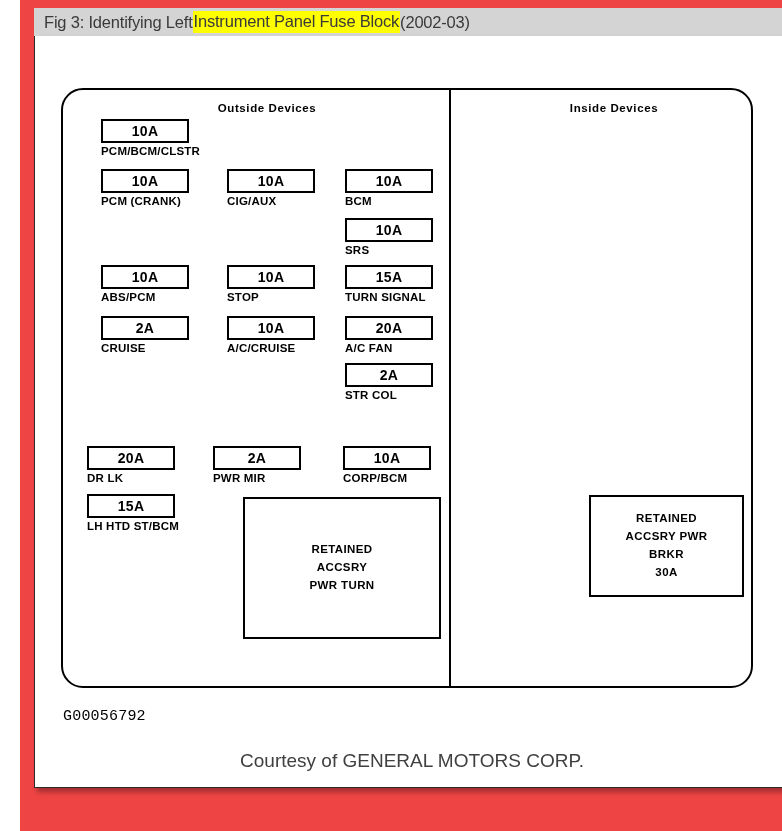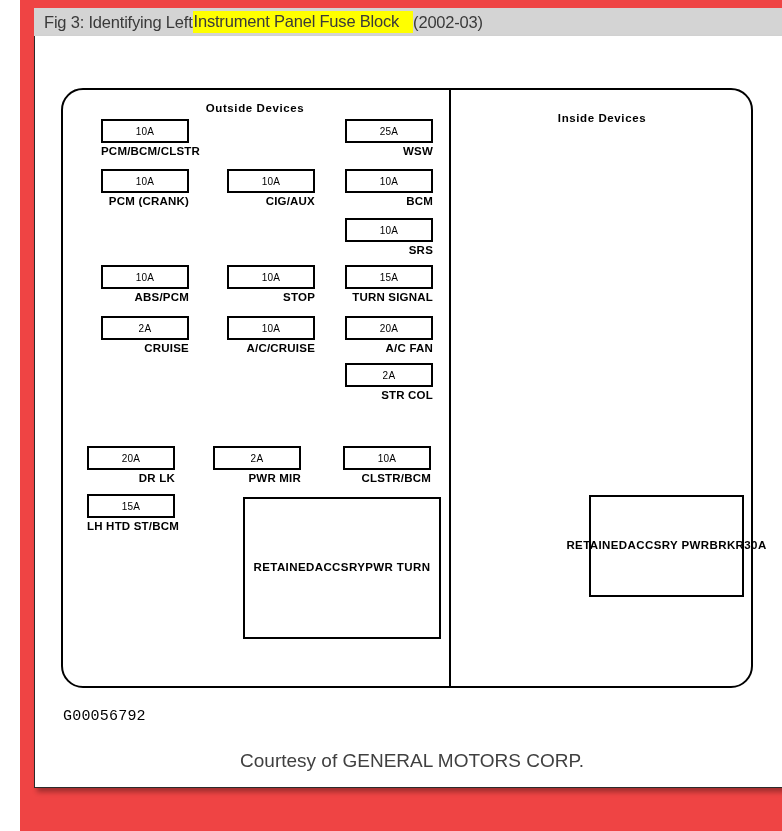--- a/index.html
+++ b/index.html
@@ -40,21 +40,21 @@
   }
   .title-text {
     font-family: "Liberation Sans", sans-serif;
     font-size: 16.5px;
     color: #3a3a3a;
     letter-spacing: -0.2px;
   }
   .title-hl {
     background: #ffff00;
     color: #3a3a3a;
-    padding: 1px 14px 2px 1px;
+    padding: 1px 1px 2px 1px;
   }
 
   
   #sheet {
     position: absolute;
     left: 14px;
     top: 36px;
     width: 754px;
     height: 752px;
     background: #ffffff;
@@ -98,61 +98,62 @@
 
   .section-title {
     position: absolute;
     font-family: "Liberation Sans", sans-serif;
     font-size: 11.5px;
     font-weight: bold;
     color: #000000;
     letter-spacing: 0.6px;
     white-space: nowrap;
     text-align: center;
+    padding-left: 12px;
   }
 
   
   .fuse {
     position: absolute;
     width: 88px;
   }
   .fuse .box {
     width: 88px;
     height: 24px;
     border: 2px solid #000000;
     box-sizing: border-box;
     background: #ffffff;
     display: flex;
     align-items: center;
     justify-content: center;
     font-family: "Liberation Sans", sans-serif;
-    font-size: 10px;
-    font-weight: normal;
+    font-size: 14px;
+    font-weight: bold;
     color: #000000;
     letter-spacing: 0.3px;
   }
   .fuse .cap {
     margin-top: 2px;
-    text-align: right;
+    text-align: left;
     font-family: "Liberation Sans", sans-serif;
     font-size: 11.5px;
     font-weight: bold;
     color: #000000;
     letter-spacing: 0.2px;
     white-space: nowrap;
   }
 
   
   .relay {
     position: absolute;
     border: 2.5px solid #000000;
     box-sizing: border-box;
     background: #ffffff;
     display: flex;
-    flex-direction: row;
+    flex-direction: column;
     align-items: center;
     justify-content: center;
     font-family: "Liberation Sans", sans-serif;
     font-size: 11.5px;
     font-weight: bold;
     color: #000000;
     letter-spacing: 0.4px;
     line-height: 1.55;
     text-align: center;
   }
@@ -195,21 +196,21 @@
   </div>
 
   <div id="sheet">
 
     <div id="diagram">
 
       <div id="housing"></div>
       <div id="divider"></div>
 
       <div class="section-title" style="left:26px; top:66px; width:388px;">Outside  Devices</div>
-      <div class="section-title" style="left:416px; top:76px; width:302px;">Inside  Devices</div>
+      <div class="section-title" style="left:416px; top:66px; width:302px;">Inside  Devices</div>
 
       <div class="fuse" style="left:66px; top:83px;">
         <div class="box">10A</div>
         <div class="cap">PCM/BCM/CLSTR</div>
       </div>
       <div class="fuse" style="left:66px; top:133px;">
         <div class="box">10A</div>
         <div class="cap">PCM (CRANK)</div>
       </div>
       <div class="fuse" style="left:66px; top:229px;">
@@ -227,24 +228,20 @@
       </div>
       <div class="fuse" style="left:192px; top:229px;">
         <div class="box">10A</div>
         <div class="cap">STOP</div>
       </div>
       <div class="fuse" style="left:192px; top:280px;">
         <div class="box">10A</div>
         <div class="cap">A/C/CRUISE</div>
       </div>
 
-      <div class="fuse" style="left:310px; top:83px;">
-        <div class="box">25A</div>
-        <div class="cap">WSW</div>
-      </div>
       <div class="fuse" style="left:310px; top:133px;">
         <div class="box">10A</div>
         <div class="cap">BCM</div>
       </div>
       <div class="fuse" style="left:310px; top:182px;">
         <div class="box">10A</div>
         <div class="cap">SRS</div>
       </div>
       <div class="fuse" style="left:310px; top:229px;">
         <div class="box">15A</div>
@@ -266,21 +263,21 @@
       <div class="fuse" style="left:52px; top:458px;">
         <div class="box">15A</div>
         <div class="cap">LH HTD ST/BCM</div>
       </div>
       <div class="fuse" style="left:178px; top:410px;">
         <div class="box">2A</div>
         <div class="cap">PWR MIR</div>
       </div>
       <div class="fuse" style="left:308px; top:410px;">
         <div class="box">10A</div>
-        <div class="cap">CLSTR/BCM</div>
+        <div class="cap">CORP/BCM</div>
       </div>
 
       <div class="relay" style="left:208px; top:461px; width:198px; height:142px;">
         <span>RETAINED</span>
         <span>ACCSRY</span>
         <span>PWR TURN</span>
       </div>
 
 
       <div class="relay" style="left:554px; top:459px; width:155px; height:102px;">

